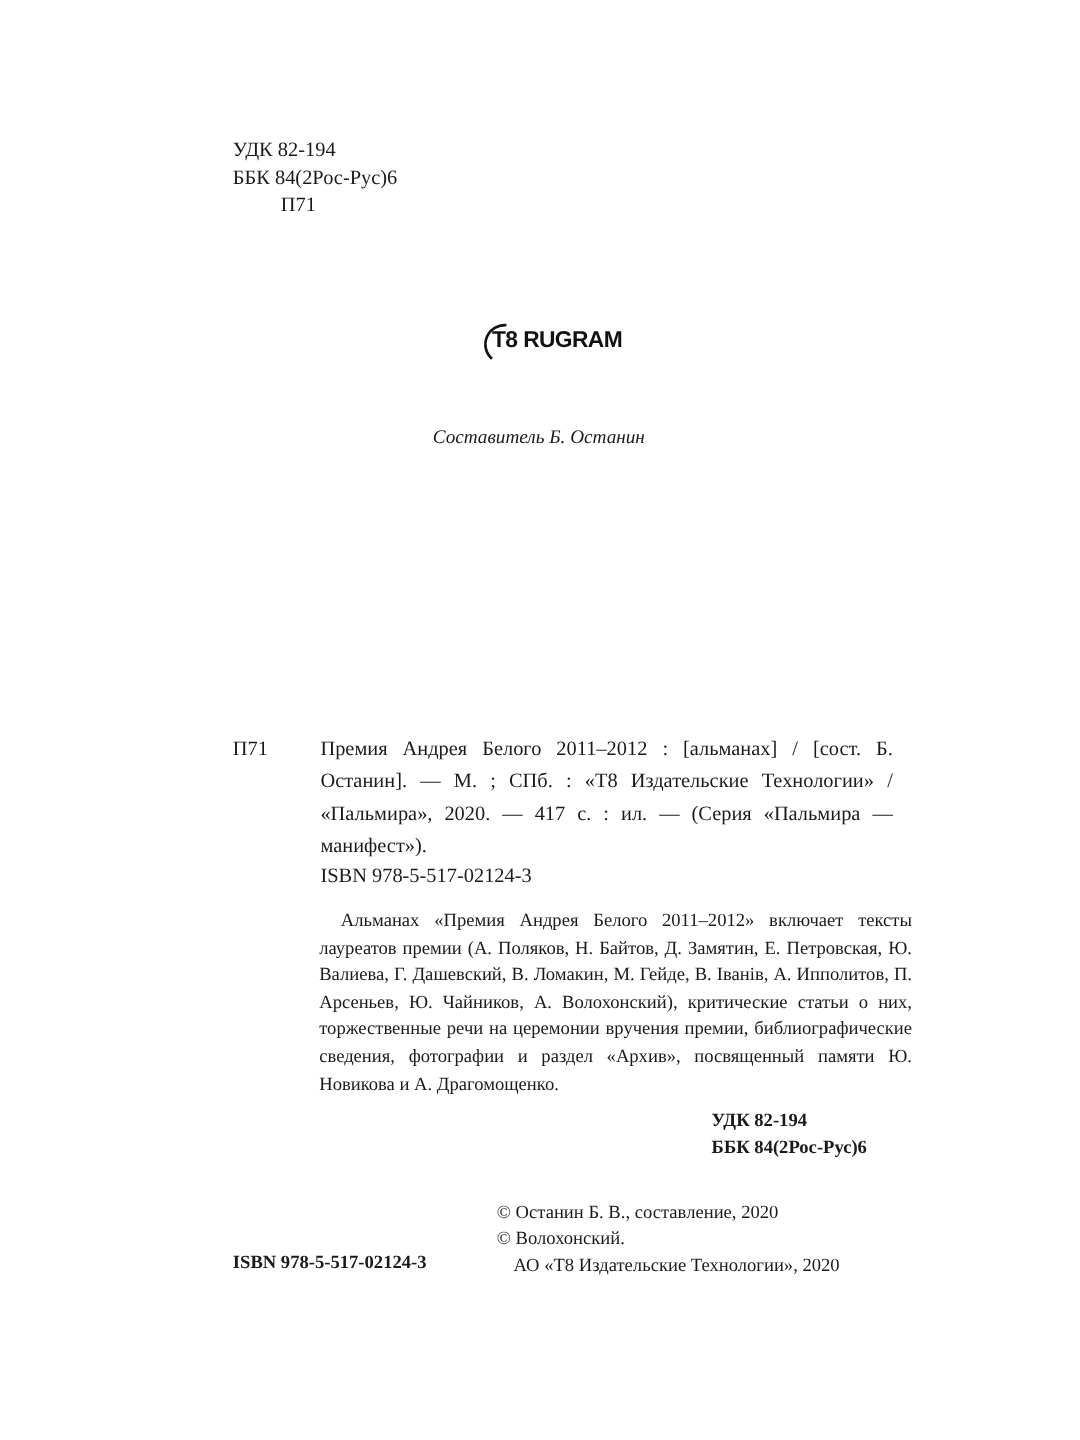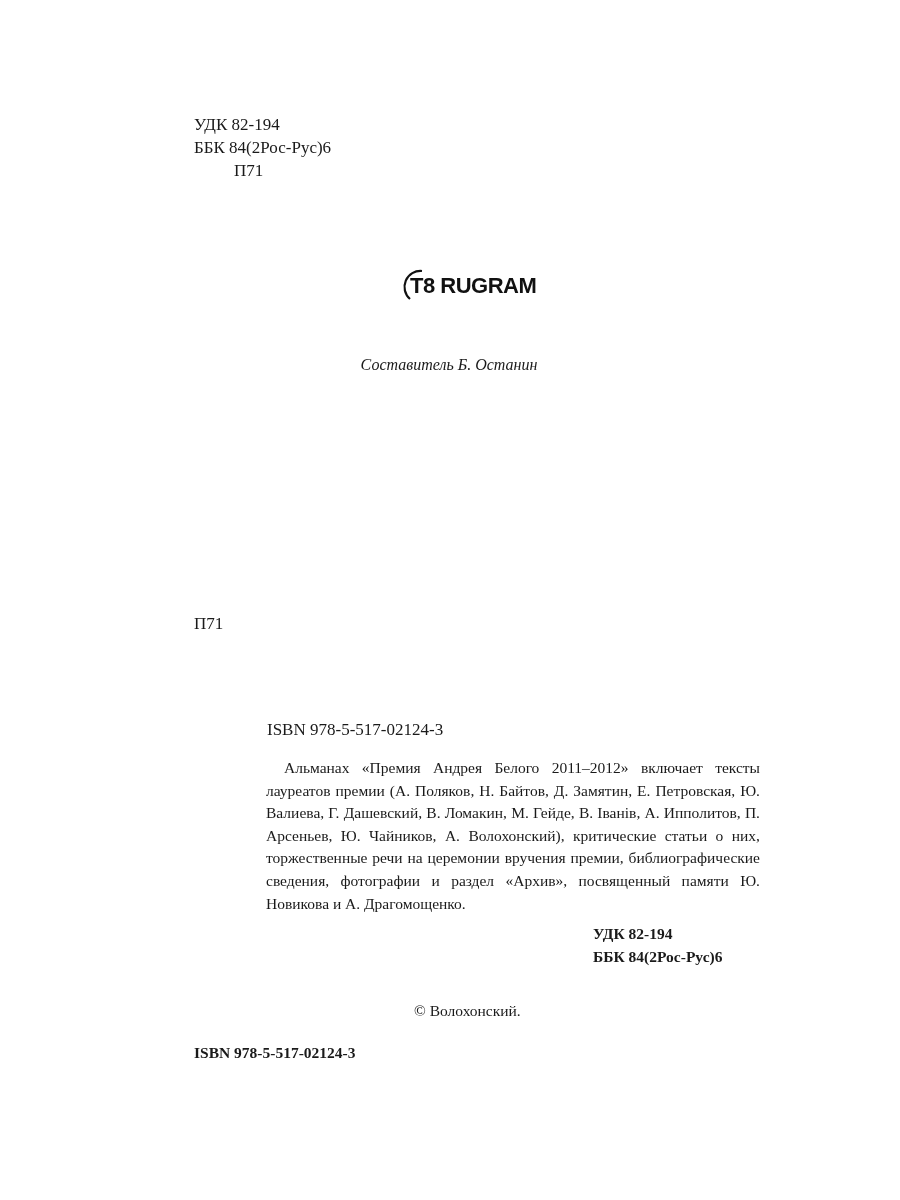--- a/index.html
+++ b/index.html
@@ -3,21 +3,21 @@
 <meta charset="utf-8">
 <style>
   html, body { margin: 0; padding: 0; background: #ffffff; }
   body { width: 900px; height: 1200px; position: relative; overflow: hidden;
          font-family: "DejaVu Serif", "Liberation Serif", serif; color: #1a1a1a; }
   .abs { position: absolute; }
   .codes { left: 194px; top: 113px; font-size: 17px; line-height: 23px; font-family: "Liberation Serif", serif; }
   .codes .indent { padding-left: 40px; }
   .logo { left: 400px; top: 265px; width: 140px; height: 40px; }
   .logo-text { position: absolute; left: 10px; top: 8px; font-family: "Liberation Sans", sans-serif;
-               font-weight: bold; font-size: 22px; letter-spacing: -0.5px; color: #111; }
+               font-weight: bold; font-size: 19px; letter-spacing: -0.5px; color: #111; }
   .logo-arc { position: absolute; left: 0; top: 0; width: 30px; height: 40px; }
   .compiler { left: 0; width: 898px; top: 356px; text-align: center; font-style: italic; font-size: 16px; font-family: "Liberation Serif", serif; }
   .biblio { left: 194px; top: 610px; width: 550px; font-size: 17px; line-height: 27px; font-family: "Liberation Serif", serif; }
   .biblio .code { position: absolute; left: 0; top: 0; }
   .biblio .text { margin-left: 73px; text-align: justify; text-indent: 0; }
   .isbn1 { left: 267px; top: 720px; font-size: 17px; font-family: "Liberation Serif", serif; }
   .annot { left: 250px; top: 757px; width: 494px; font-size: 15.5px; line-height: 22.6px; text-align: justify;
            text-indent: 18px; font-family: "Liberation Serif", serif; margin-left: 16px; }
   .codes2 { left: 593px; top: 922px; font-size: 15.5px; line-height: 23px; font-weight: bold; font-family: "Liberation Serif", serif; }
   .copy { left: 414px; top: 1000px; font-size: 15.5px; line-height: 22px; font-family: "Liberation Serif", serif; }
@@ -37,28 +37,31 @@
   <svg class="logo-arc" viewBox="0 0 30 40">
     <path d="M22 6 A16 16 0 0 0 10 34" stroke="#111" stroke-width="2.2" fill="none"></path>
   </svg>
   <span class="logo-text">T8 RUGRAM</span>
 </div>
 
 <div class="abs compiler">Составитель Б. Останин</div>
 
 <div class="abs biblio">
   <span class="code">П71</span>
+  <div class="text">Премия Андрея Белого 2011–2012 : [альманах] / [сост. Б. Останин]. — М. ; СПб. : «Т8 Издательские Технологии» / «Пальмира», 2020. — 417 с. : ил. — (Серия «Пальмира — манифест»).</div>
 </div>
 
 <div class="abs isbn1">ISBN 978-5-517-02124-3</div>
 
 <div class="abs annot">Альманах «Премия Андрея Белого 2011–2012» включает тексты лауреатов премии (А. Поляков, Н. Байтов, Д. Замятин, Е. Петровская, Ю. Валиева, Г. Дашевский, В. Ломакин, М. Гейде, В. Іванів, А. Ипполитов, П. Арсеньев, Ю. Чайников, А. Волохонский), критические статьи о них, торжественные речи на церемонии вручения премии, библиографические сведения, фотографии и раздел «Архив», посвященный памяти Ю. Новикова и А. Драгомощенко.</div>
 
 <div class="abs codes2">
   <div>УДК 82-194</div>
   <div>ББК 84(2Рос-Рус)6</div>
 </div>
 
 <div class="abs copy">
+  <div>© Останин Б. В., составление, 2020</div>
   <div>© Волохонский.</div>
+  <div class="indent">АО «Т8 Издательские Технологии», 2020</div>
 </div>
 
 <div class="abs isbn2">ISBN 978-5-517-02124-3</div>
 
 </body></html>

